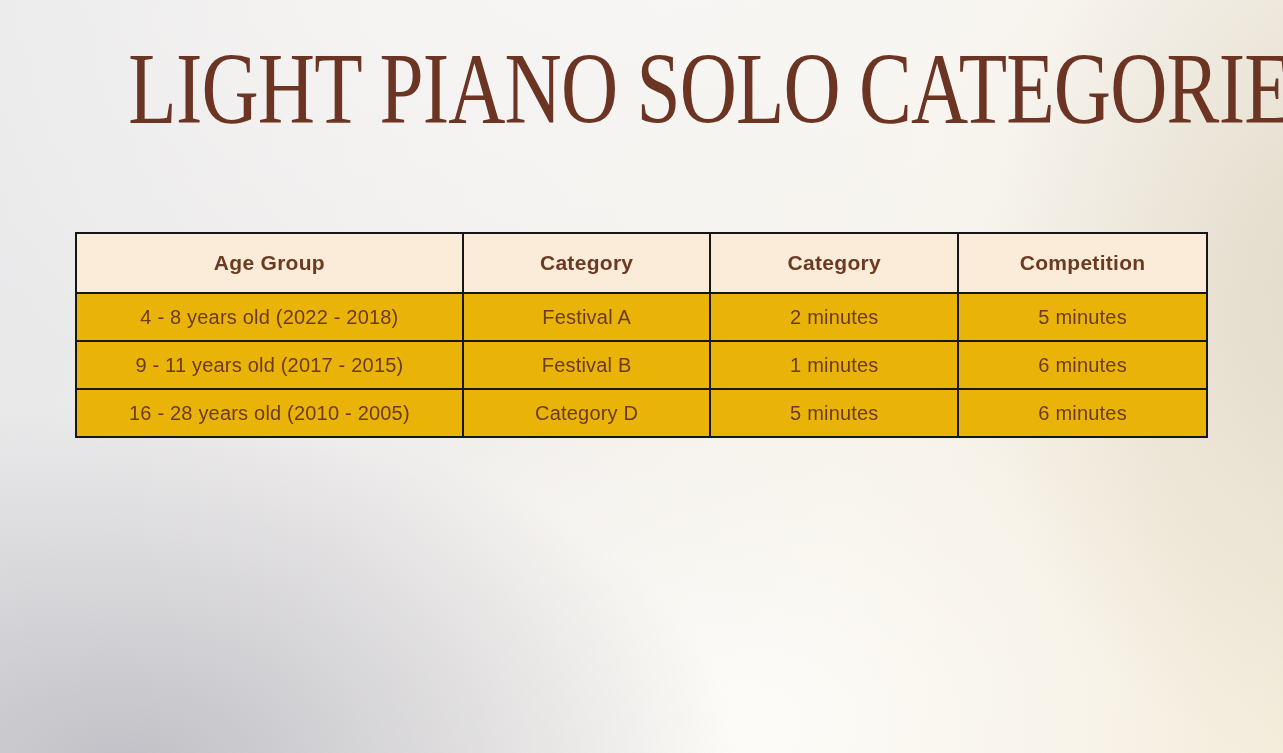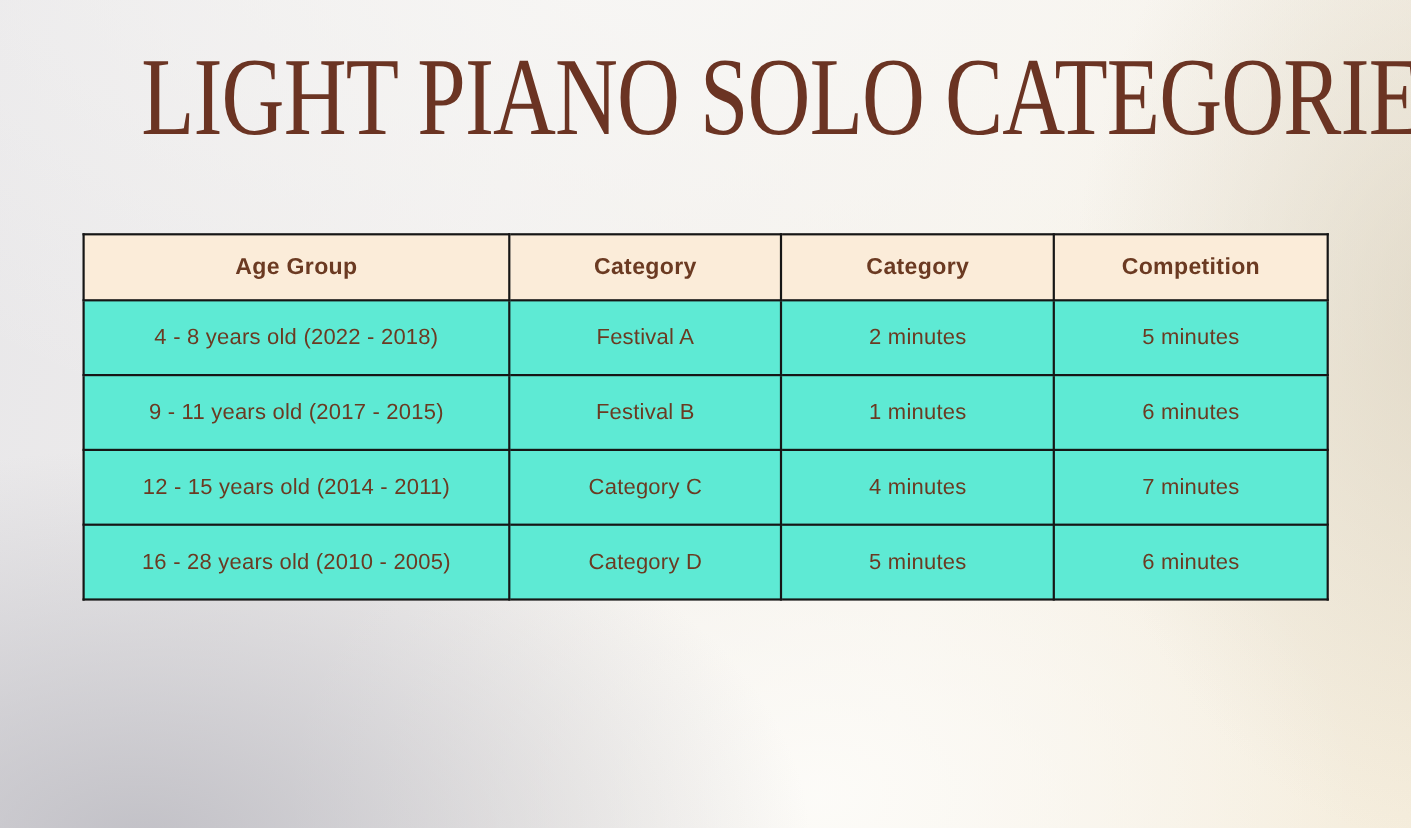--- a/index.html
+++ b/index.html
@@ -31,21 +31,21 @@
     letter-spacing: -1px;
     color: #6B3423;
     transform: scale(0.80, 1.02);
     transform-origin: 50% 0;
     white-space: nowrap;
   }
 
   .table-wrap {
     position: absolute;
     left: 75px;
-    top: 212px;
+    top: 232px;
     width: 1133px;
   }
 
   table {
     width: 100%;
     border-collapse: collapse;
     table-layout: fixed;
   }
 
   th, td {
@@ -57,22 +57,22 @@
 
   th {
     background: #FBECD9;
     height: 60px;
     font-size: 21px;
     font-weight: bold;
     letter-spacing: 0.3px;
   }
 
   td {
-    background: #5eead4;
-    height: 68px;
+    background: #eab308;
+    height: 48px;
     font-size: 20px;
     font-weight: normal;
     letter-spacing: 0.2px;
   }
 
   col.c-age  { width: 34.2%; }
   col.c-cat  { width: 21.9%; }
   col.c-fest { width: 21.9%; }
   col.c-comp { width: 22.0%; }
 </style>
@@ -104,26 +104,20 @@
           <td>2 minutes</td>
           <td>5 minutes</td>
         </tr>
         <tr>
           <td>9 - 11 years old (2017 - 2015)</td>
           <td>Festival B</td>
           <td>1 minutes</td>
           <td>6 minutes</td>
         </tr>
         <tr>
-          <td>12 - 15 years old (2014 - 2011)</td>
-          <td>Category C</td>
-          <td>4 minutes</td>
-          <td>7 minutes</td>
-        </tr>
-        <tr>
           <td>16 - 28 years old (2010 - 2005)</td>
           <td>Category D</td>
           <td>5 minutes</td>
           <td>6 minutes</td>
         </tr>
       </tbody>
   </table>
 </div>
 
 </body></html>

